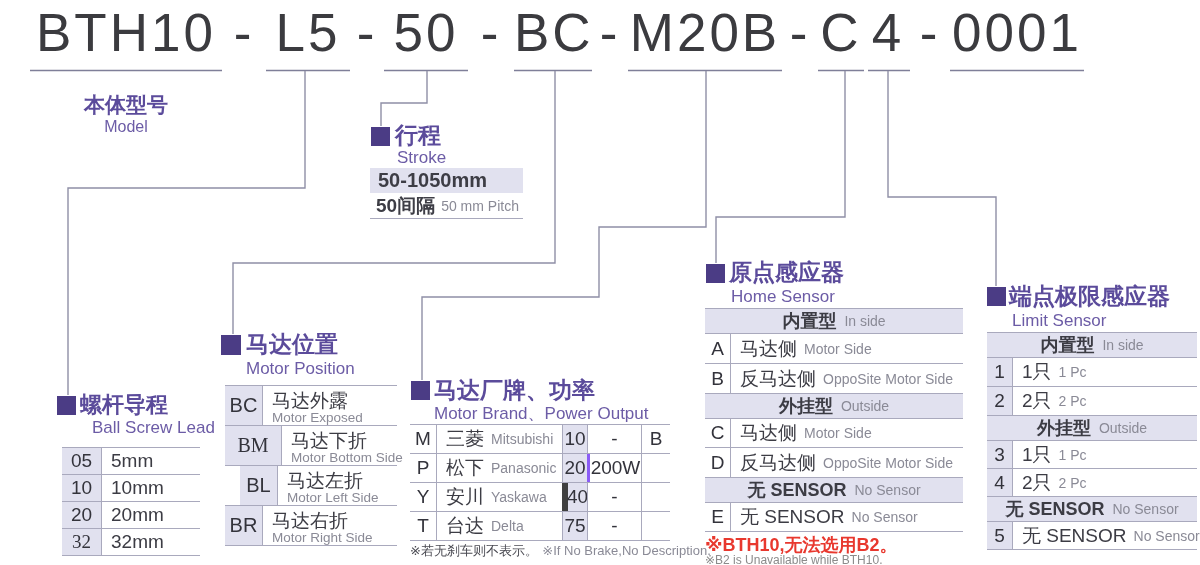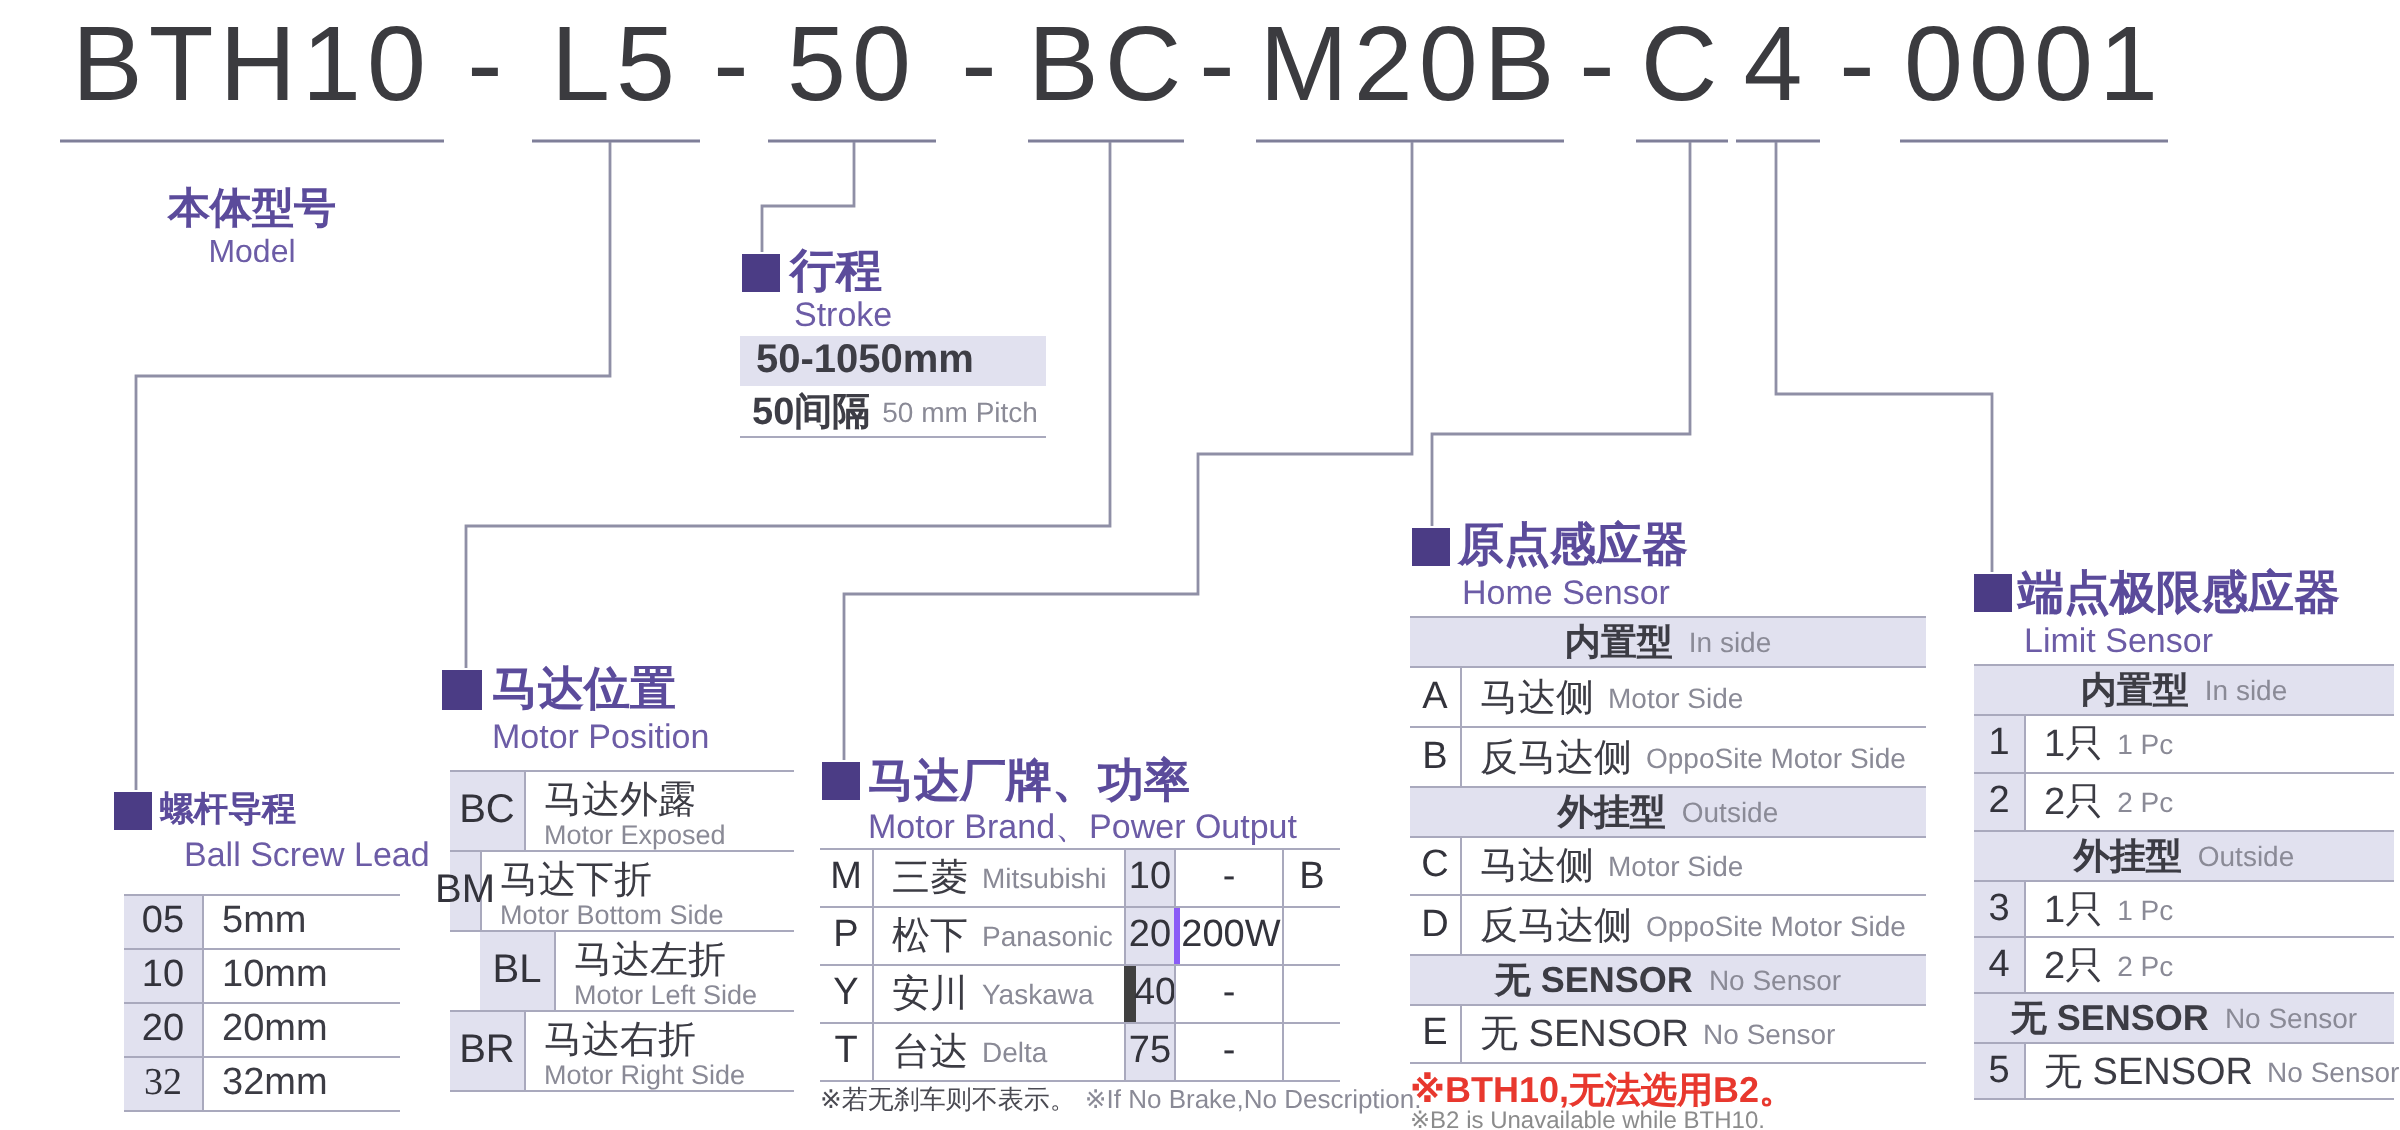--- a/index.html
+++ b/index.html
@@ -98,21 +98,21 @@
   <div class="sq" style="left:371px;top:127px;"></div>
   <div class="sec-cn" style="left:395px;top:122px;">行程</div>
   <div class="sec-en" style="left:397px;top:148px;">Stroke</div>
   <div class="rangebox">50-1050mm</div>
   <div class="pitchrow">
     <span class="pitch-cn">50间隔</span>
     <span class="pitch-en">50 mm Pitch</span>
   </div>
 
   <div class="sq" style="left:57px;top:396px;"></div>
-  <div class="sec-cn" style="left:80px;top:392px;font-size:17px;">螺杆导程</div>
+  <div class="sec-cn" style="left:80px;top:392px;font-size:22px;">螺杆导程</div>
   <div class="sec-en" style="left:92px;top:418px;">Ball Screw Lead</div>
   <div class="tbl" style="left:62px;top:447px;width:138px;">
     <div class="tr" style="height:27px;">
       <div class="code lav" style="width:40px;">05</div>
       <div class="cellrow">
           <span class="cn">5mm</span>
         </div>
     </div>
     <div class="tr" style="height:27px;">
       <div class="code lav" style="width:40px;">10</div>
@@ -139,21 +139,21 @@
   <div class="sec-en" style="left:246px;top:359px;">Motor Position</div>
   <div class="tbl" style="left:225px;top:385px;width:172px;">
     <div class="tr" style="height:40px;">
       <div class="code lav" style="width:38px;font-size:20px;">BC</div>
       <div class="two">
           <span class="cn">马达外露</span>
           <span class="en">Motor Exposed</span>
         </div>
     </div>
     <div class="tr" style="height:40px;">
-      <div class="code lav" style="width:16px;font-size:20px;">BM</div>
+      <div class="code lav" style="width:57px;font-size:20px;font-family:Liberation Serif, serif;">BM</div>
       <div class="two">
           <span class="cn">马达下折</span>
           <span class="en">Motor Bottom Side</span>
         </div>
     </div>
     <div class="tr" style="height:40px;padding-left:15px;">
       <div class="code lav" style="width:38px;font-size:20px;">BL</div>
       <div class="two">
           <span class="cn">马达左折</span>
           <span class="en">Motor Left Side</span>

